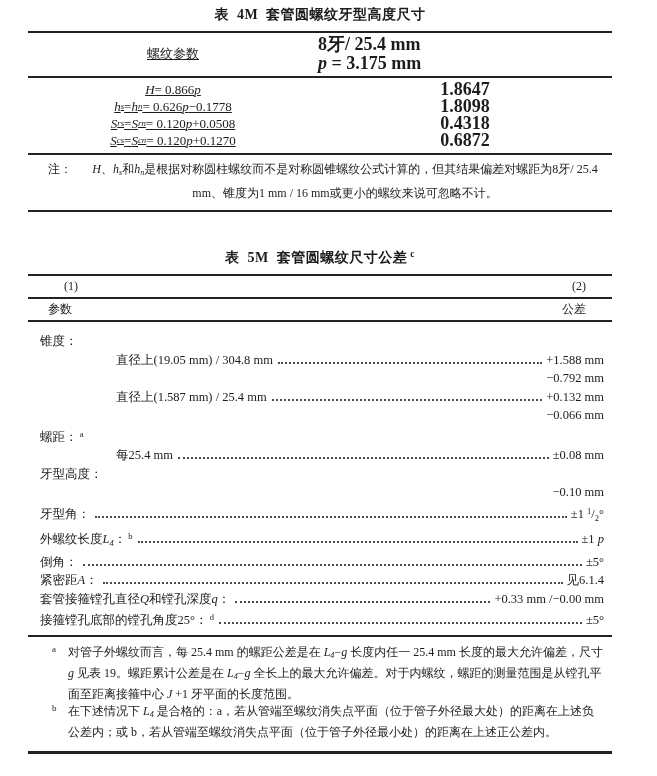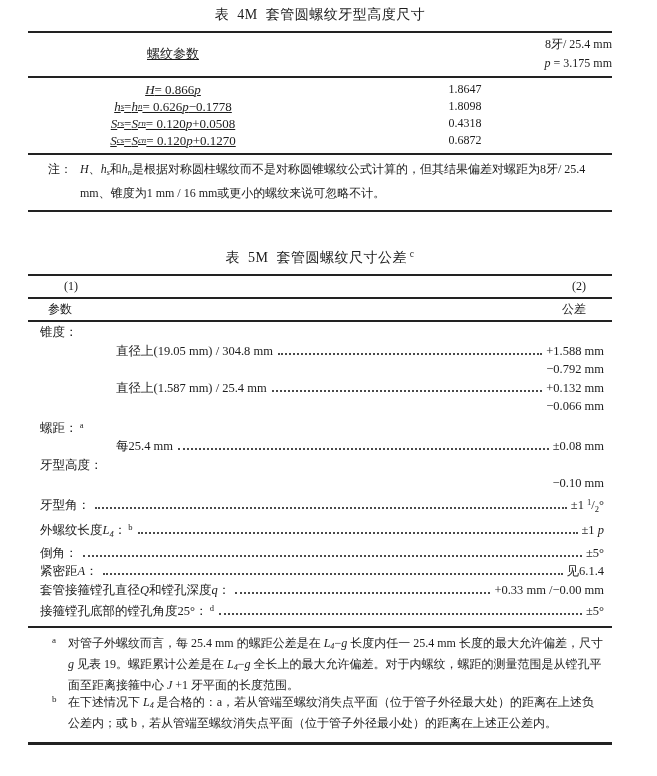--- a/index.html
+++ b/index.html
@@ -4,45 +4,45 @@
 <style>
   html,body{margin:0;padding:0;}
   body{
     width:657px;height:776px;background:#ffffff;color:#1c1c1c;
     font-family:"Liberation Serif","DejaVu Serif",serif;
     -webkit-font-smoothing:antialiased;
   }
   .page{padding:6px 45px 0 28px;}
 
   .t-title{
-    text-align:center;font-weight:normal;font-size:14px;line-height:18px;
+    text-align:center;font-weight:bold;font-size:14px;line-height:18px;
     white-space:pre;letter-spacing:0.5px;
   }
   .t-sub{text-align:center;font-size:12px;line-height:16px;margin-top:6px;white-space:pre;}
 
   
   .t4-box{margin-top:7px;border-top:2px solid #222;border-bottom:2px solid #222;}
   .t4-header{display:flex;border-bottom:2px solid #222;padding:2px 0 3px 0;}
   .t4-cell-l{width:290px;display:flex;align-items:center;justify-content:center;font-size:13px;text-decoration:underline;}
-  .t4-cell-r{flex:1;text-align:right;font-size:12px;}
+  .t4-cell-r{flex:1;text-align:left;font-size:18px;font-weight:bold;}
   .t4-cell-r .hline{line-height:19px;}
   .t4-rows{padding:3px 0 4px 0;border-bottom:2px solid #222;}
   .t4-row{display:flex;line-height:17px;font-size:12.5px;}
   .t4-row .t4-cell-r{display:flex;align-items:center;justify-content:center;}
   .t4-note{display:flex;padding:4px 2px 7px 20px;font-size:12px;line-height:20px;}
   .note-label{white-space:nowrap;margin-right:8px;}
-  .note-text{flex:1;}
+  .note-text{flex:1;text-align:center;}
 
   
   .t5-section{margin-top:33px;}
   .t5-box{margin-top:7px;border-top:2px solid #222;}
   .t5-h{display:flex;justify-content:space-between;font-size:12px;line-height:18px;
         padding:1px 26px 2px 36px;border-bottom:2px solid #222;}
   .t5-h2{padding-left:20px;}
-  .t5-body{padding:1px 8px 5px 12px;border-bottom:2px solid #222;font-size:12.5px;}
+  .t5-body{padding:10px 8px 5px 12px;border-bottom:2px solid #222;font-size:12.5px;}
   .t5-row{display:flex;align-items:baseline;line-height:18.5px;}
   .t5-row .lbl{white-space:nowrap;}
   .t5-row.ind{padding-left:76px;}
   .leader{flex:1;border-bottom:2px dotted #4a4a4a;margin:0 4px 4px 5px;min-width:12px;}
   .spacer{flex:1;}
   .val{white-space:nowrap;}
   .t5-fn{padding:7px 6px 9px 24px;border-bottom:3px solid #222;}
   .fn{display:flex;font-size:12px;line-height:17.5px;}
   .fn-mark{width:16px;flex:0 0 16px;font-size:9px;vertical-align:super;position:relative;top:-3px;}
   .fn-text{flex:1;}

